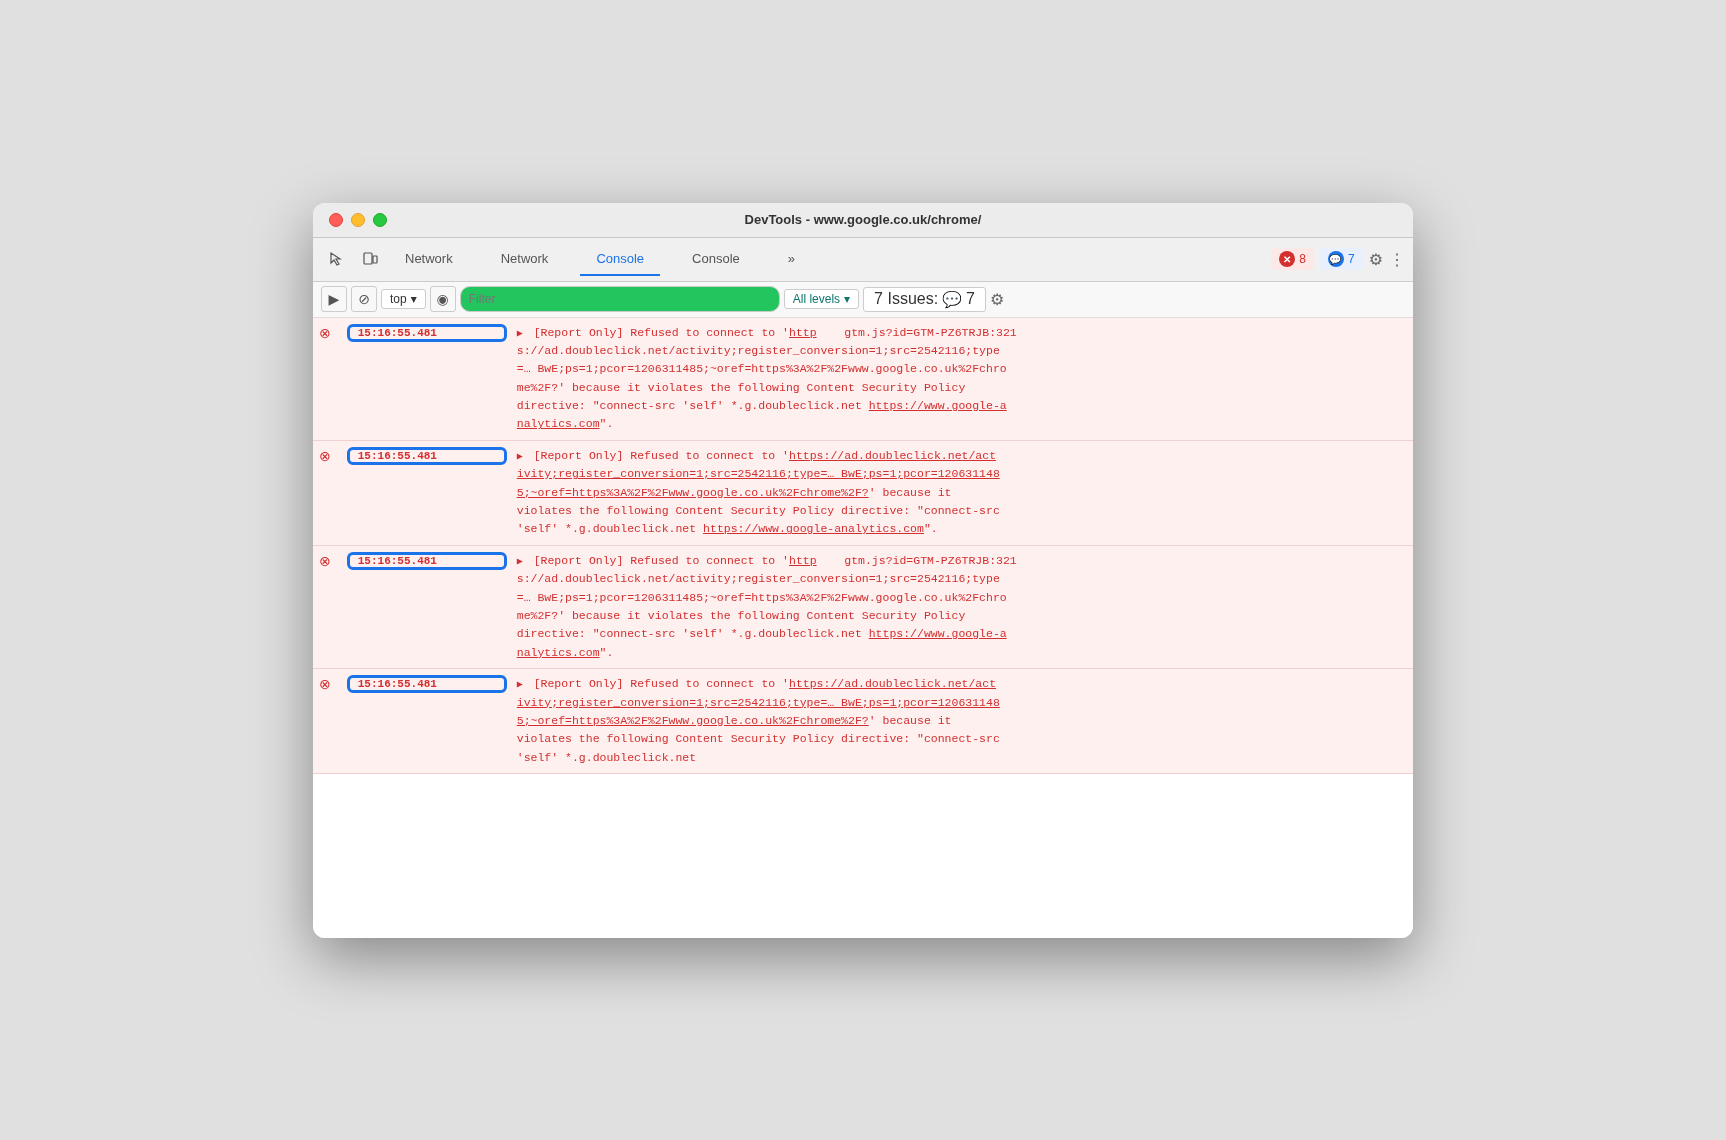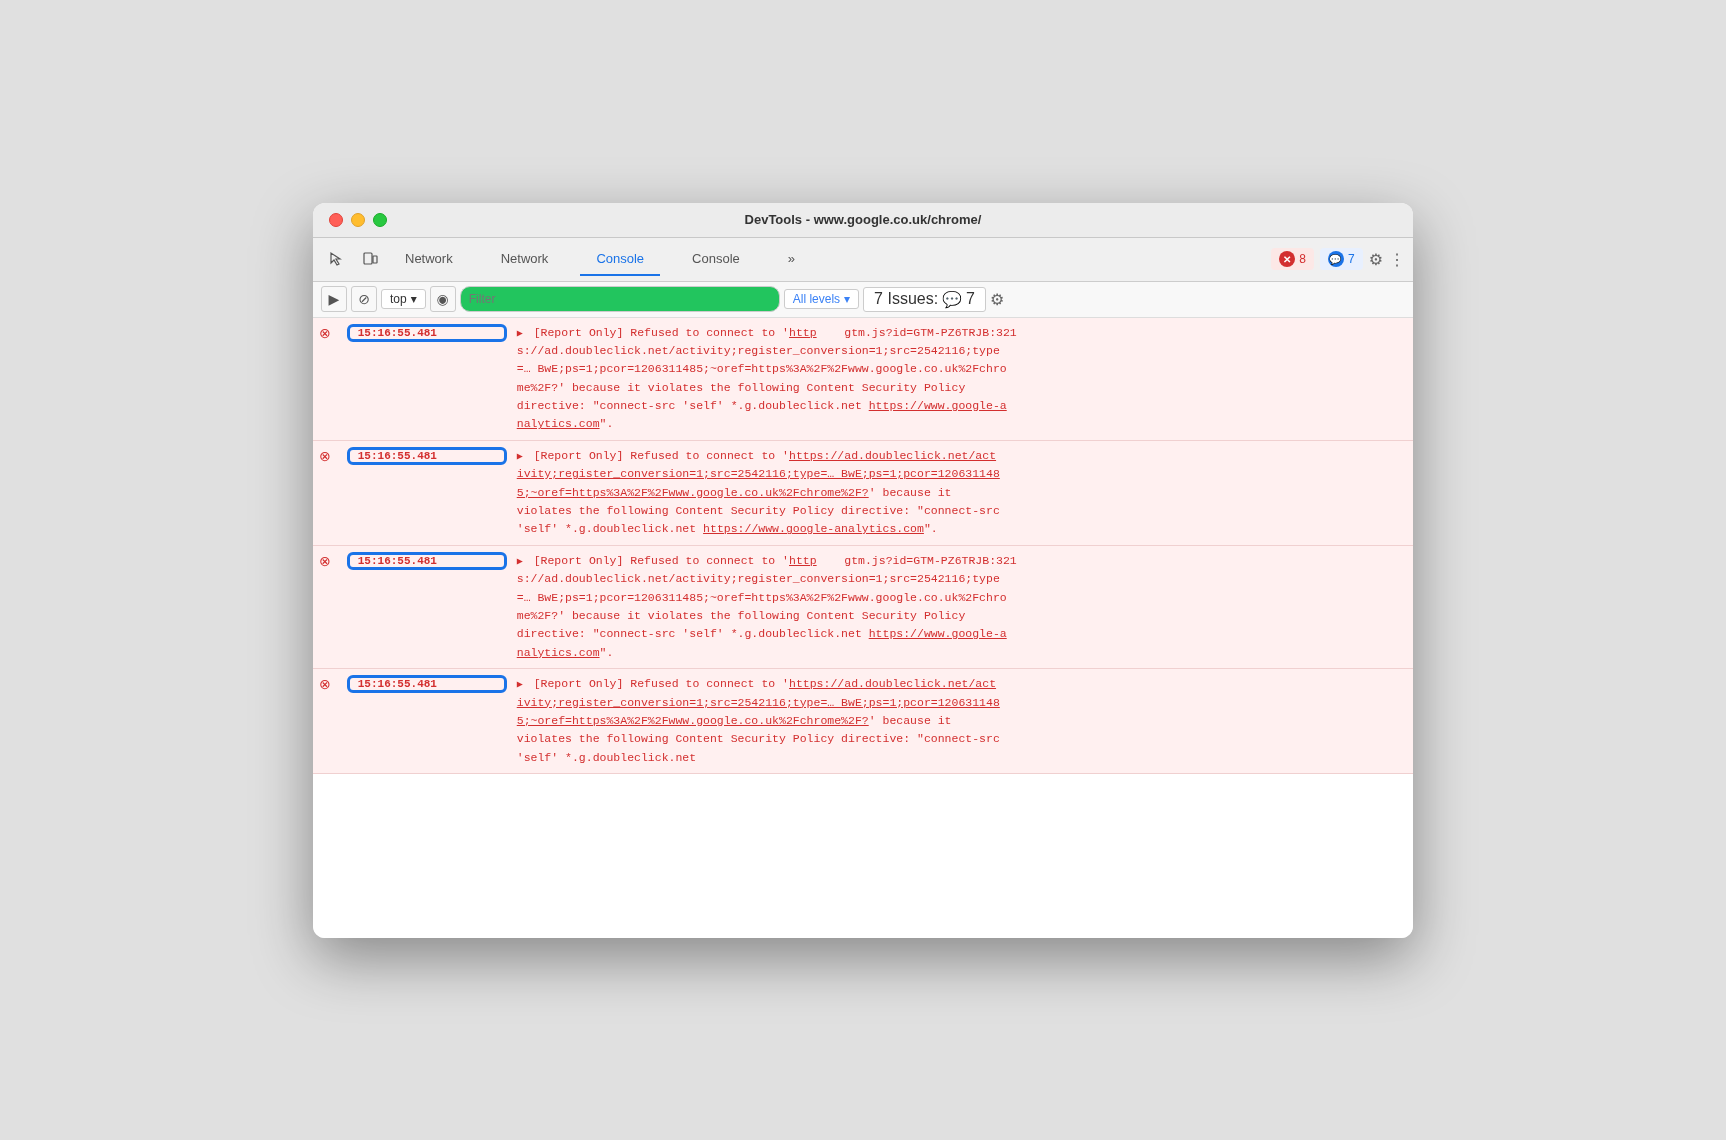--- a/index.html
+++ b/index.html
@@ -217,21 +217,21 @@
     }
 
     .levels-select {
       display: flex;
       align-items: center;
       gap: 4px;
       padding: 2px 8px;
       border: 1px solid #ccc;
       border-radius: 3px;
       font-size: 12px;
-      color: #3b82f6;
+      color: #0f766e;
       cursor: pointer;
       background: white;
     }
 
     .issues-btn {
       display: flex;
       align-items: center;
       gap: 4px;
       padding: 2px 10px;
       border: 1px solid #ccc;

